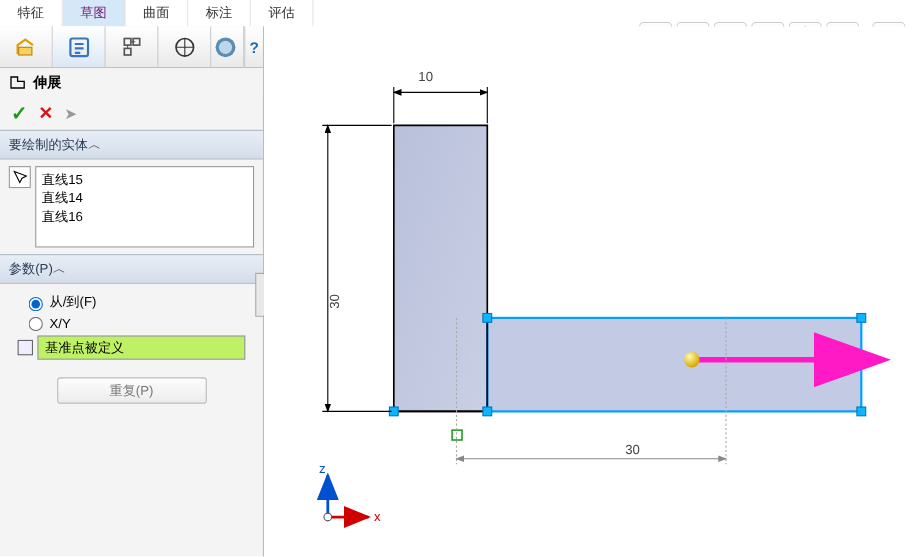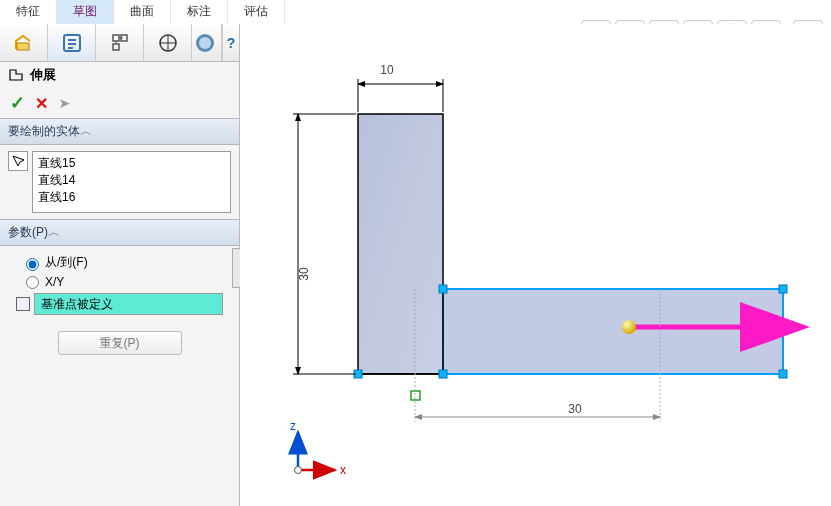--- a/index.html
+++ b/index.html
@@ -18,30 +18,30 @@
 .feature-head .ic{width:16px;height:16px}
 .feature-title{font-weight:bold;font-size:13px}
 .cmd-row{display:flex;gap:10px;padding:4px 10px;align-items:center}
 .cmd-row .ok{color:#1a9a1a;font-size:18px;font-weight:bold;cursor:pointer}
 .cmd-row .no{color:#d11;font-size:16px;font-weight:bold;cursor:pointer}
 .cmd-row .pin{color:#999;font-size:14px;cursor:pointer}
 .section-hd{background:linear-gradient(#e8eef6,#d3ddea);border-top:1px solid #b0b8c4;border-bottom:1px solid #b0b8c4;padding:4px 8px;font-weight:normal;color:#2b3d56;display:flex;align-items:center;}
 .section-hd .chev{color:#556;font-size:12px}
 .entity-box{margin:6px 8px;display:flex;gap:4px}
 .entity-btn{width:20px;height:20px;border:1px solid #999;background:#fff;cursor:pointer;display:flex;align-items:center;justify-content:center}
-.entity-list{flex:1;height:62px;border:1px solid #999;background:#fff;padding:3px 5px;overflow:auto}
+.entity-list{flex:1;height:74px;border:1px solid #999;background:#fff;padding:3px 5px;overflow:auto}
 .entity-list div{line-height:17px;color:#000}
 .params-body{padding:6px 8px}
 .radio-row{display:flex;align-items:flex-end;gap:6px;padding:2px 18px}
 .radio-row input{accent-color:#0066cc}
 .lbl{padding:4px 18px}
 .datum-row{display:flex;gap:4px;align-items:center;padding:2px 8px}
 .datum-row .sq{width:14px;height:14px;border:1px solid #666;background:#eef;cursor:pointer}
-.datum-row input{flex:1;height:22px;border:1px solid #999;padding:0 6px;background:#5eead4}
-.repeat-btn{display:block;margin:14px auto 0;width:124px;height:24px;border:1px solid #bbb;border-radius:3px;background:linear-gradient(#fdfdfd,#ececec);cursor:pointer;color:#777}
+.datum-row input{flex:1;height:22px;border:1px solid #999;padding:0 6px;background:#bef264}
+.repeat-btn{display:block;margin:14px auto 0;width:136px;height:24px;border:1px solid #bbb;border-radius:3px;background:linear-gradient(#fdfdfd,#ececec);cursor:pointer;color:#777}
 .pull-handle{position:absolute;left:232px;top:248px;width:10px;height:40px;background:#e8e8e8;border:1px solid #aaa;border-radius:0 3px 3px 0;cursor:pointer}
 .canvas{position:absolute;left:240px;top:24px;right:0;bottom:0;background:#fff}
 .l-poly{fill:url(#grad);stroke:#000;stroke-width:1.5}
 .sel-rect{fill:#c3cae4;stroke:#00a0ff;stroke-width:2}
 .sel-handle{fill:#0fb4ff;stroke:#0078b4;stroke-width:1}
 .dim-line{stroke:#000;stroke-width:1}
 .dim-tick{stroke:#000;stroke-width:1}
 .ext-line{stroke:#aaa;stroke-width:1;stroke-dasharray:2 2}
 .dim-lbl{font-size:12px;fill:#444;text-anchor:middle}
 .triad{position:absolute;left:40px;bottom:18px}

